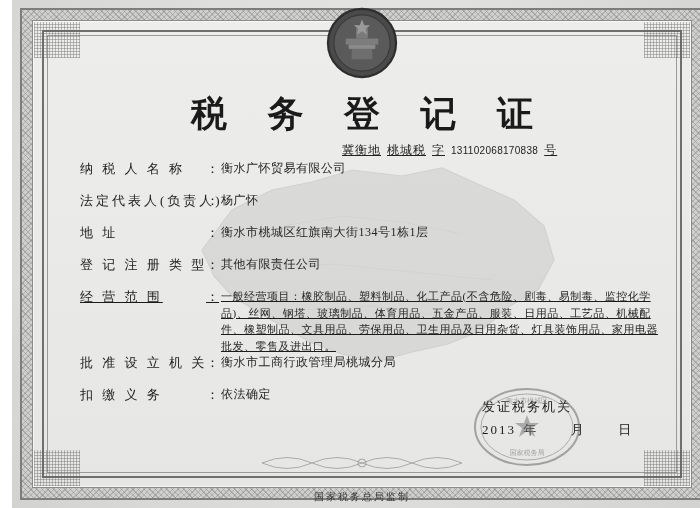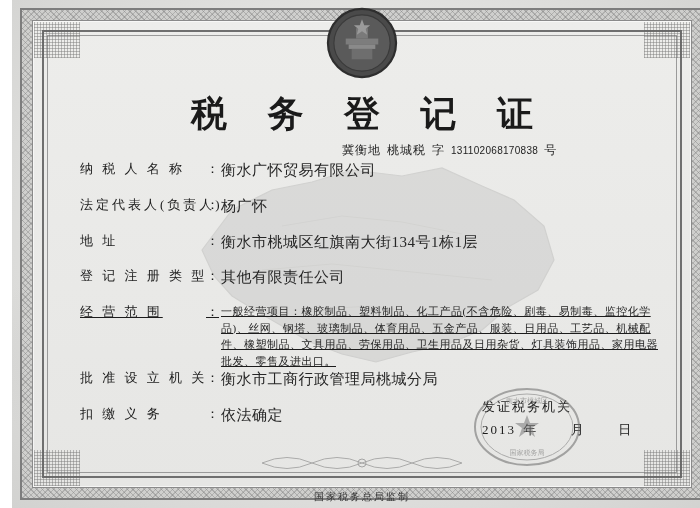--- a/index.html
+++ b/index.html
@@ -124,21 +124,21 @@
     top: 142px;
     left: 330px;
     width: 330px;
     font-size: 12px;
     color: #222;
     z-index: 5;
     display: flex;
     align-items: baseline;
     gap: 6px;
   }
-  .serial-row .sn-prefix { letter-spacing: 1px; }
+  .serial-row .sn-prefix { letter-spacing: 1px; text-decoration: underline; }
   .serial-row .sn-num {
     font-family: Liberation Sans, sans-serif;
     font-size: 10px;
     letter-spacing: 0.3px;
   }
 
   .fields {
     position: absolute;
     left: 68px;
     top: 160px;
@@ -157,21 +157,21 @@
     flex: 0 0 126px;
     letter-spacing: 3px;
     white-space: nowrap;
   }
   .field-colon {
     flex: 0 0 8px;
     margin-right: 2px;
   }
   .field-value {
     flex: 1;
-    font-size: 15px;
+    font-size: 12px;
     letter-spacing: 0.5px;
     line-height: 1.45;
     color: #262626;
   }
   .field-value.small {
     font-size: 11px;
     line-height: 1.5;
   }
   .row-scope { margin-bottom: 2px; text-decoration: underline; }
   .row-approve { margin-top: -2px; }

